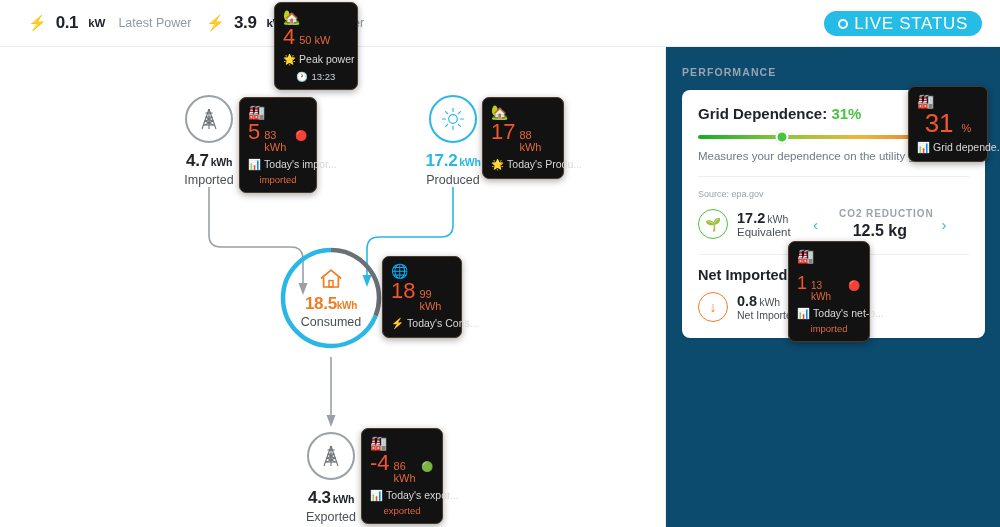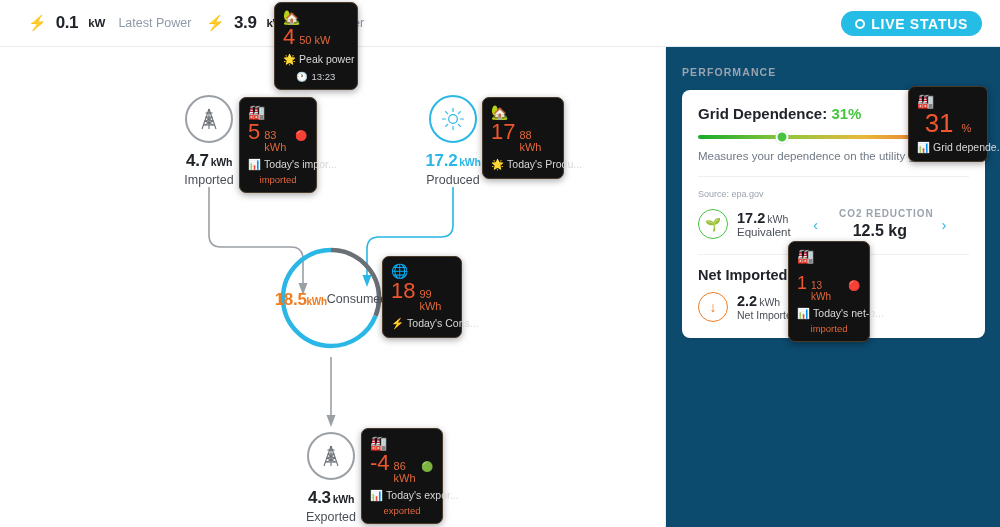--- a/index.html
+++ b/index.html
@@ -25,21 +25,21 @@
   .live-badge {
     position:absolute; right:18px; top:11px;
     background:#25bce6; border-radius:14px; height:25px;
     display:flex; align-items:center; gap:6px; padding:0 14px;
     cursor:pointer;
   }
   .live-dot {
     width:10px; height:10px; border-radius:50%;
     background:#25bce6; border:2.5px solid #ffffff;
   }
-  .live-text { color:#fff; font-size:14px; font-weight:bold; letter-spacing:0.7px; }
+  .live-text { color:#fff; font-size:17px; font-weight:normal; letter-spacing:0.7px; }
 
   
   .flow { position:absolute; left:0; top:47px; width:665px; height:480px; background:#fff; }
 
   .node { position:absolute; text-align:center; }
   .ring {
     width:48px; height:48px; border-radius:50%;
     border:2px solid #9aa0a6; margin:0 auto;
     display:flex; align-items:center; justify-content:center;
   }
@@ -47,21 +47,21 @@
   .node-val { margin-top:8px; font-size:17px; font-weight:bold; color:#20242a; letter-spacing:-0.3px; }
   .node-val .u { font-size:10.5px; font-weight:bold; margin-left:2px; }
   .node-val.cyan { color:#2ab7e6; }
   .node-label { font-size:12.5px; color:#4a4f57; margin-top:2px; }
 
   
   .donut-wrap { position:absolute; left:278px; top:198px; width:106px; height:106px; }
   .donut { width:106px; height:106px; }
   .donut-inner {
     position:absolute; left:0; top:0; width:106px; height:106px;
-    display:flex; flex-direction:row; align-items:center; justify-content:center;
+    display:flex; flex-direction:column; align-items:center; justify-content:center;
   }
   .donut-val { font-size:17px; font-weight:bold; color:#f07c22; letter-spacing:-0.3px; margin-top:3px; }
   .donut-val .u { font-size:10px; font-weight:bold; }
   .donut-label { font-size:12.5px; color:#4a4f57; margin-top:1px; }
 
   
   .tip {
     position:absolute; background:#121212; border:1px solid #4a3a2a;
     border-radius:7px; padding:6px 8px 7px 8px;
     box-shadow:0 2px 7px rgba(0,0,0,0.35);
@@ -298,21 +298,21 @@
         </div>
       </div>
 
       <div class="divider"></div>
 
       <div class="ni-title">Net Imported</div>
       <div class="ni-row">
         <div class="dl-circle">↓</div>
         <div class="ni-nums">
           <div class="ni-val">
-            <span>2.2</span><span class="u">kWh</span>
+            <span>0.8</span><span class="u">kWh</span>
           </div>
           <div class="ni-sub">Net Imported</div>
         </div>
       </div>
     </div>
   </div>
 
   <div class="tip" style="left:274px; top:2px; width:84px;">
     <div class="tip-ico">🏡</div>
     <div class="tip-main">

